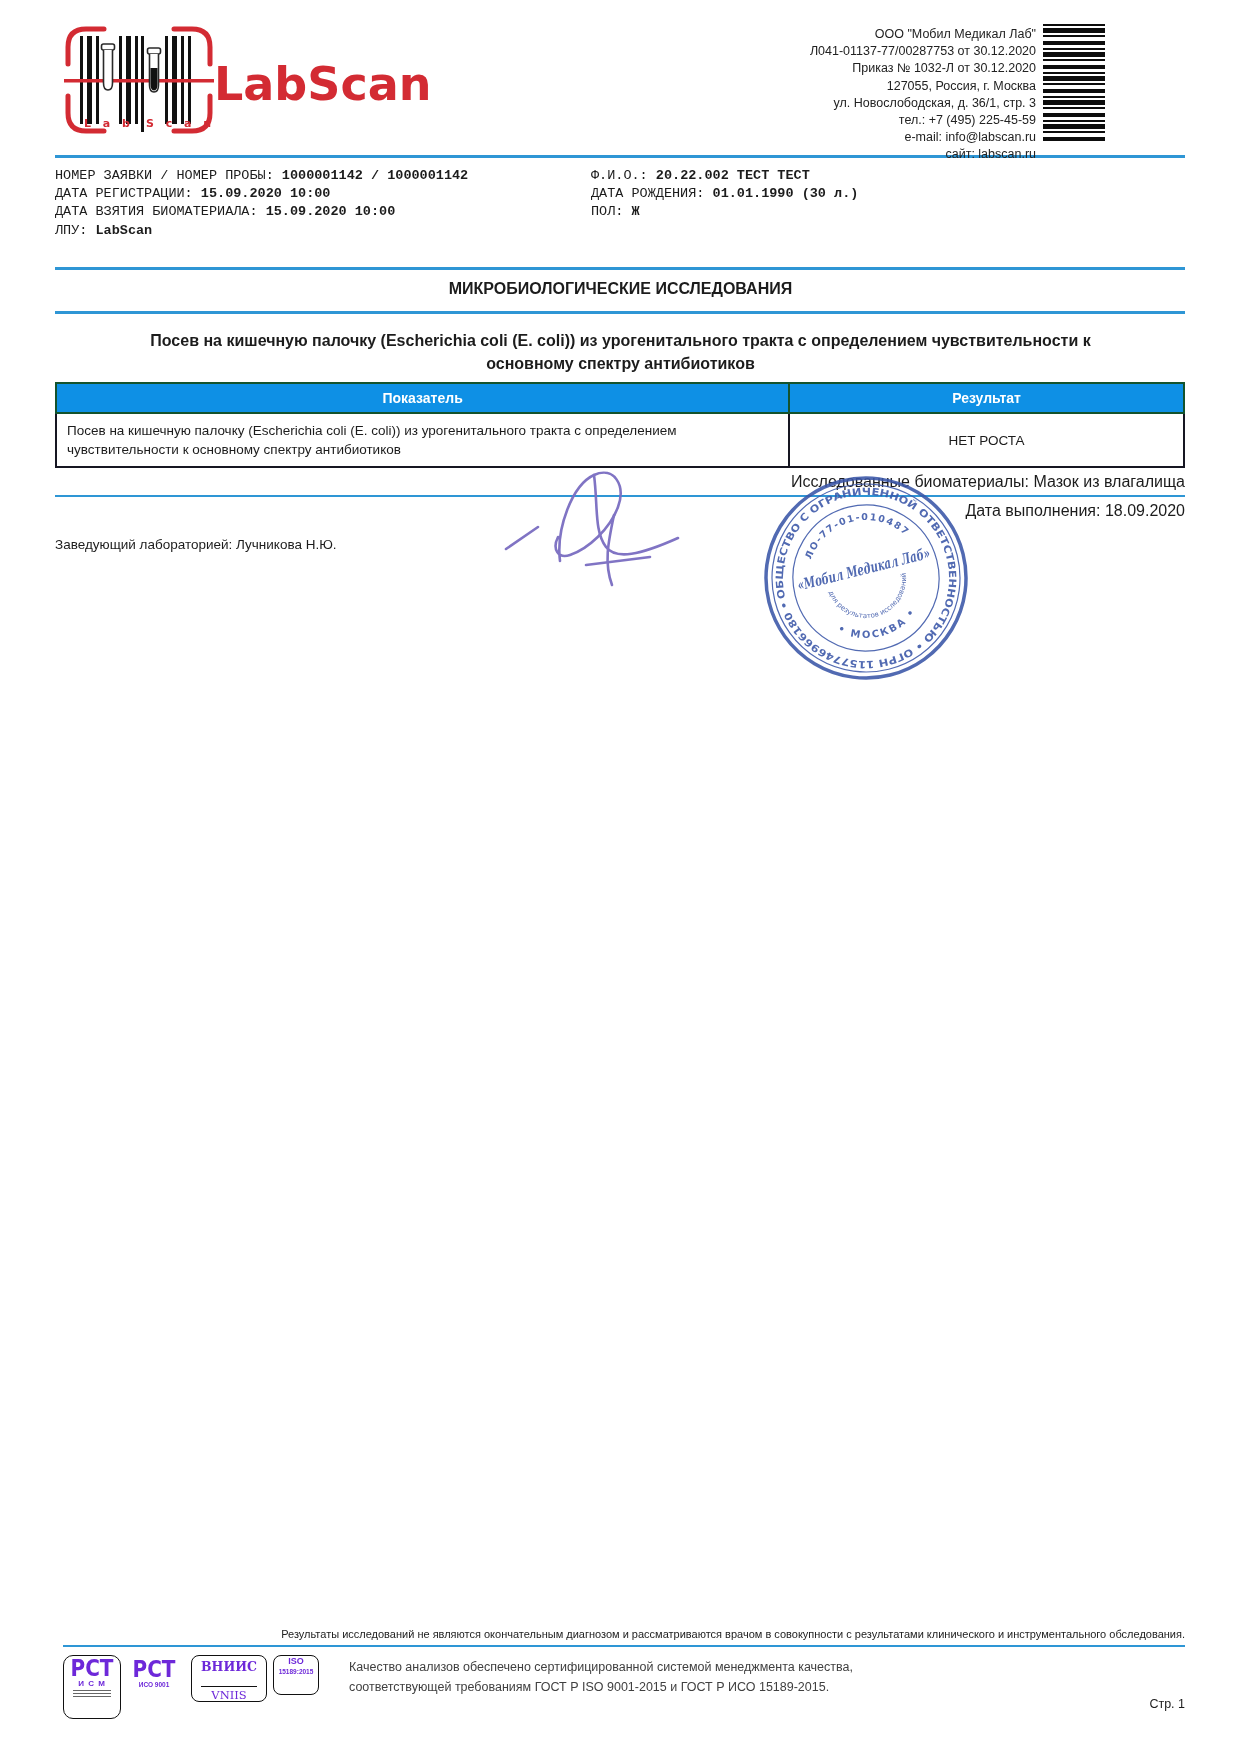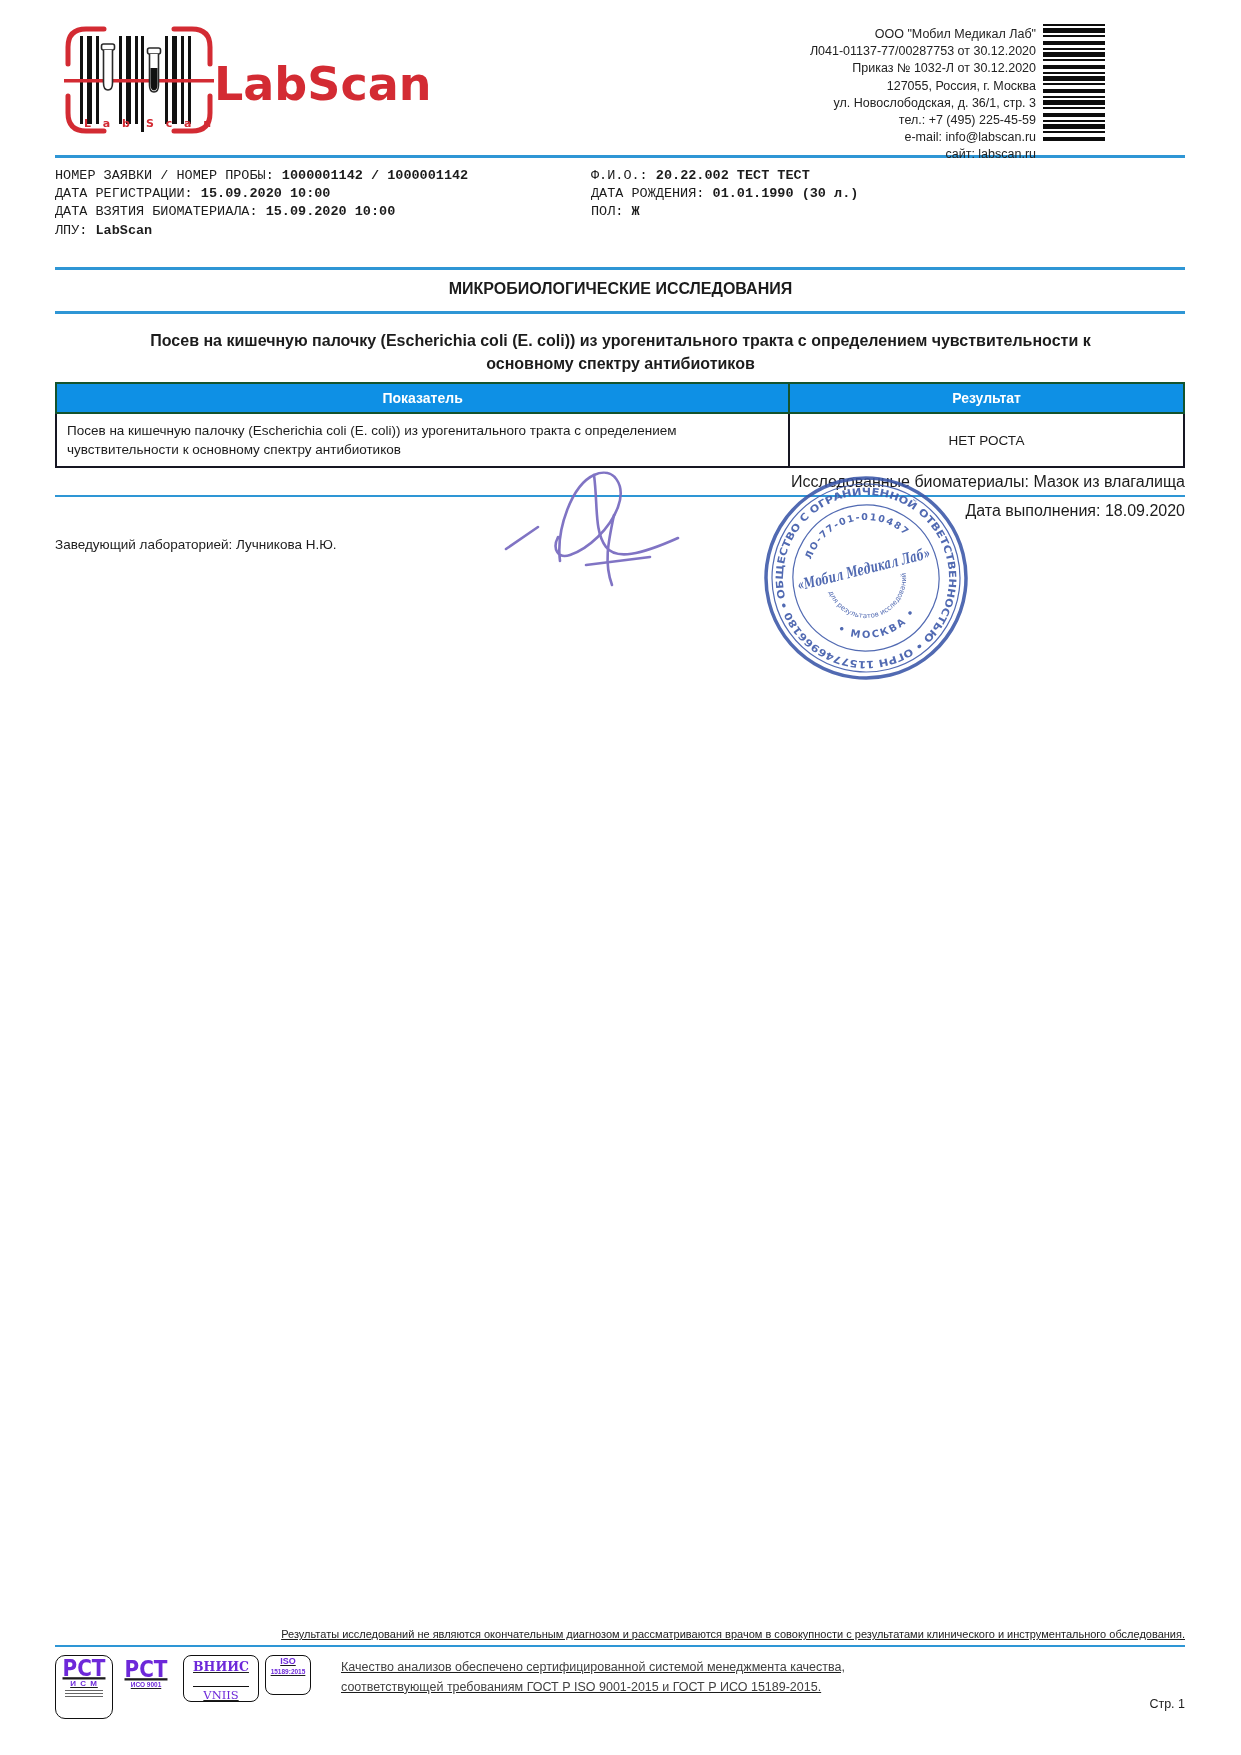--- a/index.html
+++ b/index.html
@@ -51,21 +51,21 @@
   .signature-svg{position:absolute;left:498px;top:463px;}
   .sig{fill:none;stroke:#7a6dc1;stroke-width:2.6;stroke-linecap:round;opacity:.95;}
   .stamp-svg{position:absolute;left:758px;top:470px;}
   .st-outer{font-size:10px;font-weight:bold;font-family:"DejaVu Sans",sans-serif;}
   .st-lic{font-size:9.5px;font-weight:bold;letter-spacing:1.5px;font-family:"DejaVu Sans",sans-serif;}
   .st-city{font-size:10px;font-weight:bold;letter-spacing:2px;font-family:"DejaVu Sans",sans-serif;}
   .st-purpose{font-size:7px;font-family:"DejaVu Sans",sans-serif;}
   .st-name{font-size:15px;font-weight:bold;font-style:italic;font-family:"DejaVu Serif",serif;}
 
   
-  .footer{position:absolute;left:55px;right:56px;top:1628px;text-decoration:underline;}
+  .footer{position:absolute;left:63px;right:56px;top:1628px;}
   .disclaimer{text-align:right;font-size:11px;color:#222;}
   .footer-rule{height:2px;background:#2e96d5;margin-top:5px;}
   .cert-row{display:flex;align-items:flex-start;margin-top:8px;}
   .cert{text-align:center;color:#6d28d9;}
   .cert-box{border:1.5px solid #111;border-radius:10px;}
   .cert-rst-ism{width:56px;height:60px;padding-top:2px;}
   .cert-rst-iso{width:50px;margin-left:8px;padding-top:4px;}
   .rst-glyph{font-weight:bold;font-size:20px;line-height:20px;font-family:"DejaVu Sans",sans-serif;transform:scaleY(1.15);}
   .cert-cap{font-size:8px;font-weight:bold;letter-spacing:1px;margin-top:1px;}
   .cert-cap2{font-size:6.5px;font-weight:bold;margin-top:2px;}

